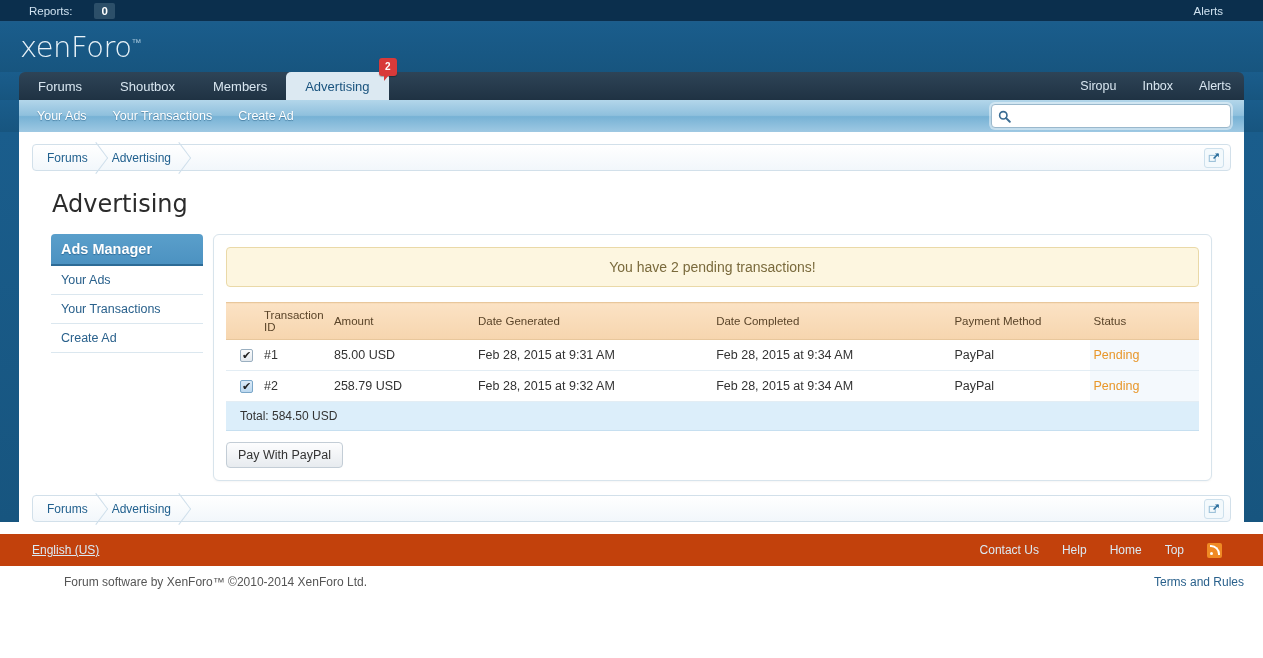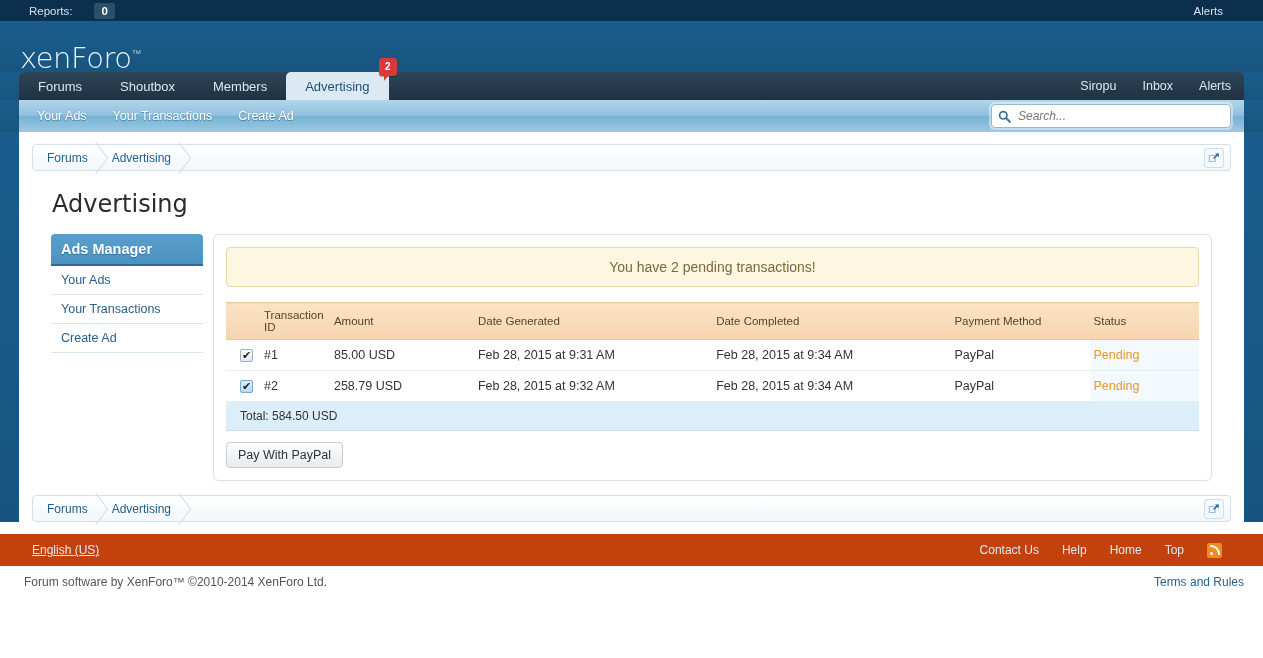--- a/index.html
+++ b/index.html
@@ -46,21 +46,21 @@
   }
 
   
   .header {
     height: 50px;
     background: linear-gradient(to bottom, #1a5d8c 0%, #17557f 100%);
     position: relative;
   }
   .logo {
     position: absolute;
-    left: 20px; top: 19px;
+    left: 20px; top: 8px;
     font-size: 29px;
     color: #e8f2f8;
     font-weight: 300;
     letter-spacing: -0.5px;
     font-family: "DejaVu Sans", sans-serif;
     text-align: center;
   }
   .logo .tm { font-size: 10px; vertical-align: super; color: #a8c8dd; }
 
   
@@ -373,20 +373,21 @@
     width: 8px; height: 8px;
     border: 2px solid #ffffff;
     border-left: none; border-bottom: none;
     border-radius: 0 9px 0 0;
   }
   .copyright {
     display: flex; justify-content: space-between;
     padding: 9px 19px 0 19px;
     font-size: 12px;
     color: #555555;
+    margin-left: 40px;
   }
   .copyright .left { padding-left: 5px; }
   .copyright a { color: #2a618c; text-decoration: none; }
 </style>
 </head>
 <body>
 
 <div class="admin-bar">
   <div class="reports-group">
     <span class="reports-label">Reports:</span>
@@ -433,21 +434,20 @@
 <div class="subnav-wrap">
   <div class="subnav">
     <a href="#">Your Ads</a>
     <a href="#">Your Transactions</a>
     <a href="#">Create Ad</a>
     <div class="search-box">
       <svg width="13" height="13" viewBox="0 0 16 16">
         <circle cx="6.5" cy="6.5" r="4.5" fill="none" stroke="#3a6c93" stroke-width="2"></circle>
         <line x1="10" y1="10" x2="14.5" y2="14.5" stroke="#3a6c93" stroke-width="2.4" stroke-linecap="round"></line>
       </svg>
-      <input class="search-input" type="text" placeholder="Search..." style="">
     </div>
   </div>
 </div>
 
 <div class="page-bg">
   <div class="content">
 
     <div class="breadcrumb">
       <a class="crumb first" href="#">Forums</a>
       <a class="crumb" href="#">Advertising</a>

